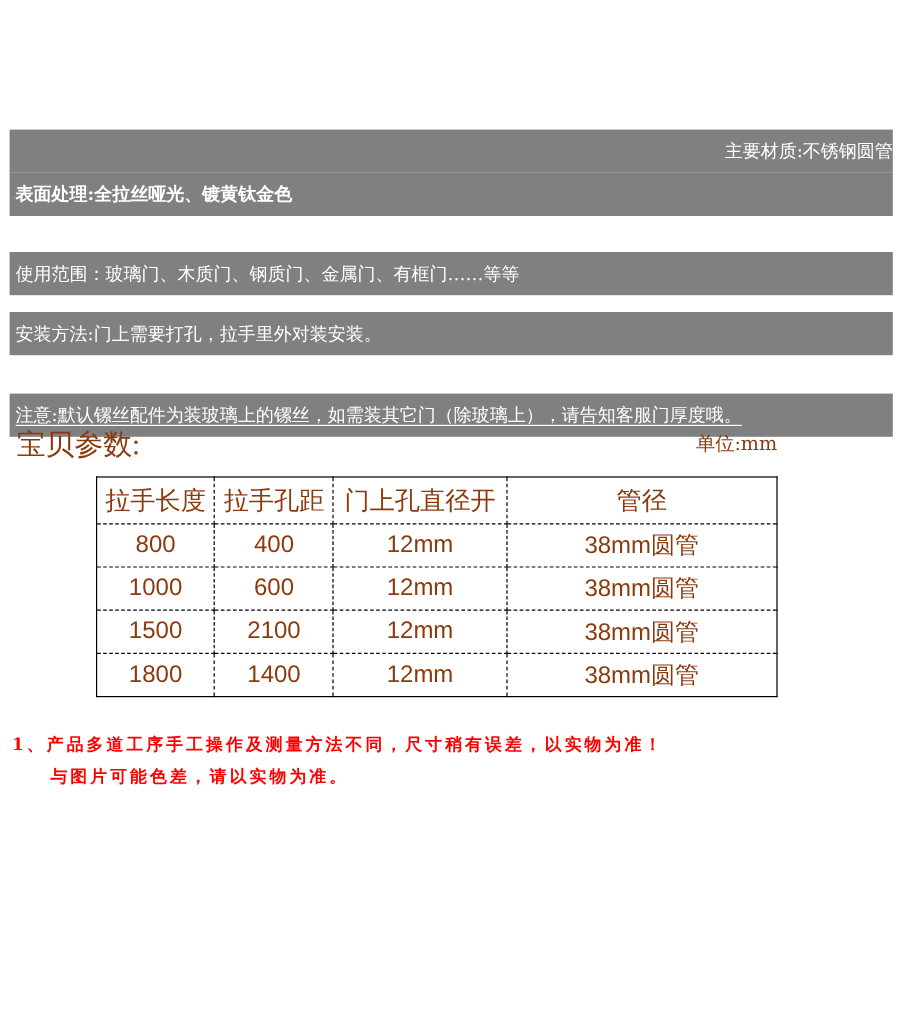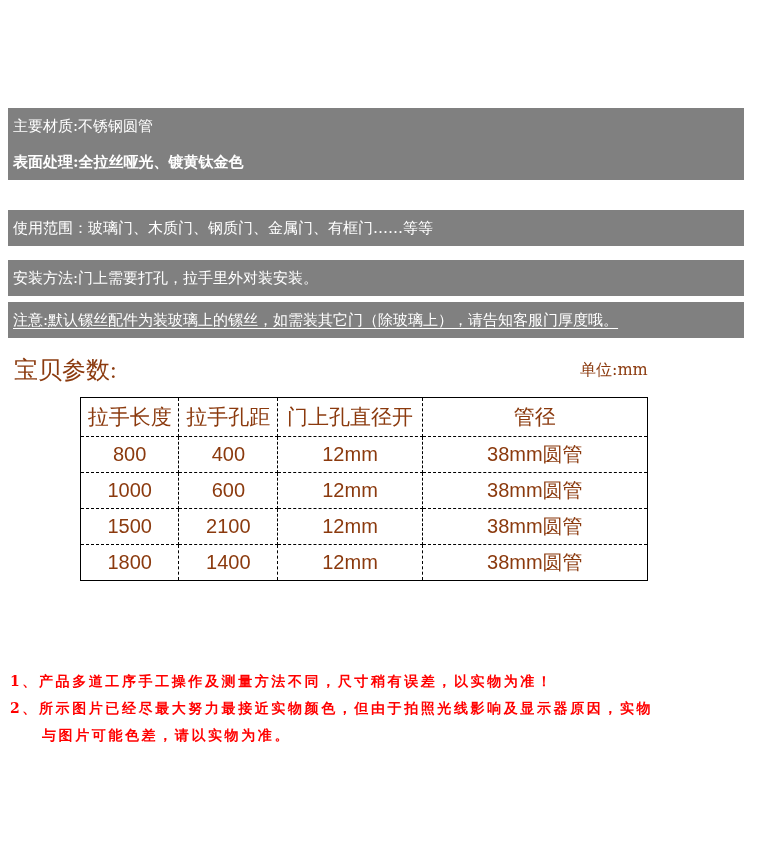--- a/index.html
+++ b/index.html
@@ -11,41 +11,41 @@
   .bar.note span { text-decoration:underline; text-underline-offset:3px; }
   .section-title { position:absolute; left:14px; top:354px; font-size:24px; color:#8b3a0e;
                    font-family:Liberation Serif, serif; }
   .unit { position:absolute; left:580px; top:360px; font-size:16px; color:#8b3a0e;
           font-family:"DejaVu Serif", serif; }
   table.spec { position:absolute; left:80px; top:397px; width:568px; border-collapse:collapse;
                border:1px solid #000; color:#8b3a0e; }
   table.spec td { border:1px dashed #000; height:35px; text-align:center; padding:0;
                   font-size:20px; font-family:"Liberation Sans", sans-serif; }
   table.spec tr.head td { height:38px; font-size:21px; }
-  .notes { position:absolute; left:10px; top:668px; color:#ff0000; font-size:14px;
+  .notes { position:absolute; left:10px; top:608px; color:#ff0000; font-size:14px;
            font-weight:bold; letter-spacing:2.6px; line-height:27px;
            font-family:"DejaVu Serif", serif; }
   .notes .indent { padding-left:32px; }
 </style>
 </head>
 <body>
 
-<div class="bar" style="top:108px;">
+<div class="bar" style="top:108px;text-align:right;">
   <span>主要材质:不锈钢圆管</span>
 </div>
 <div class="bar" style="top:144px;font-weight:bold;">
   <span>表面处理:全拉丝哑光、镀黄钛金色</span>
 </div>
 <div class="bar" style="top:210px;">
   <span>使用范围：玻璃门、木质门、钢质门、金属门、有框门……等等</span>
 </div>
 <div class="bar" style="top:260px;">
   <span>安装方法:门上需要打孔，拉手里外对装安装。</span>
 </div>
-<div class="bar note" style="top:302px;">
+<div class="bar note" style="top:328px;">
   <span>注意:默认镙丝配件为装玻璃上的镙丝，如需装其它门（除玻璃上），请告知客服门厚度哦。</span>
 </div>
 
 <div class="section-title">宝贝参数:</div>
 <div class="unit">单位:mm</div>
 
 <table class="spec">
   <colgroup>
     <col style="width:106px">
       <col style="width:107px">
@@ -81,15 +81,14 @@
     <td>1800</td>
     <td>1400</td>
     <td>12mm</td>
     <td>38mm圆管</td>
   </tr>
 </tbody>
   </table>
 
 <div class="notes">
   <div>1、产品多道工序手工操作及测量方法不同，尺寸稍有误差，以实物为准！</div>
-  <div>2、所示图片已经尽最大努力最接近实物颜色，但由于拍照光线影响及显示器原因，实物</div>
   <div class="indent">与图片可能色差，请以实物为准。</div>
 </div>
 
 </body></html>

